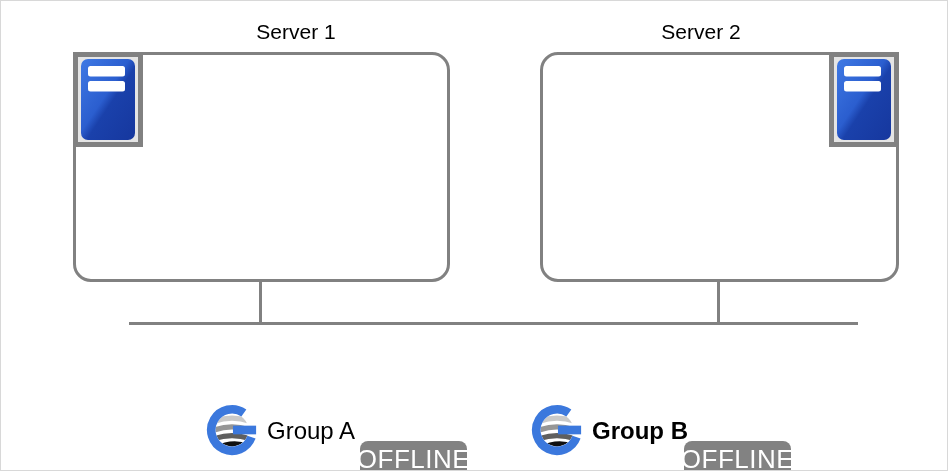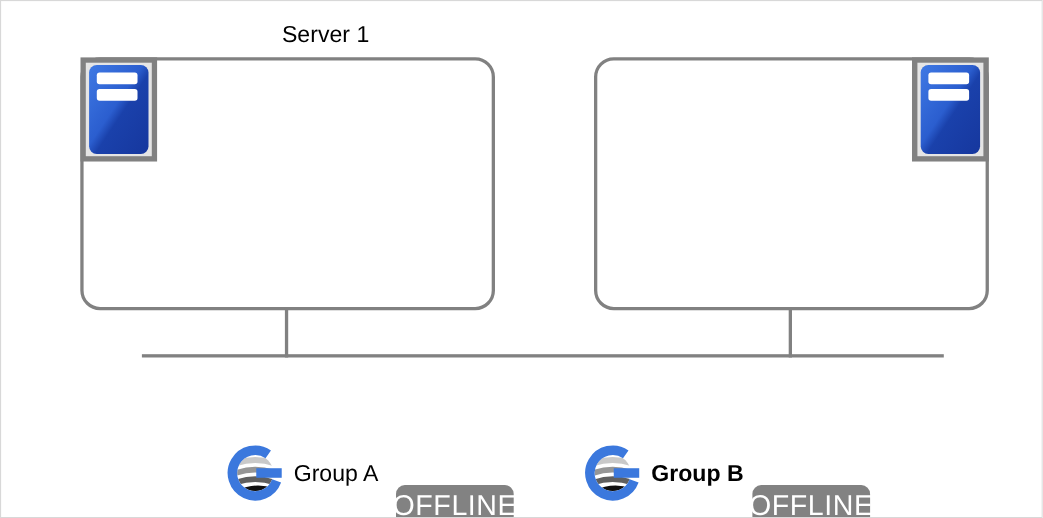--- a/index.html
+++ b/index.html
@@ -69,21 +69,21 @@
   .group-item { position: absolute; top: 401px; height: 57px; }
   .group-item.ga { left: 204px; }
   .group-item.gb { left: 529px; }
 
   .group-icon { position: absolute; left: 0; top: 0; width: 54px; height: 56px; }
   .group-icon svg { display: block; }
 
   .group-label {
     position: absolute;
     top: 17px;
-    font-size: 21px;
+    font-size: 24px;
     line-height: 23px;
     color: #000000;
     white-space: nowrap;
   }
   .group-item.ga .group-label { left: 62px; }
   .group-item.gb .group-label { left: 62px; font-weight: bold; }
 
   .status-badge {
     position: absolute;
     top: 7px;
@@ -102,20 +102,21 @@
   }
   .group-item.ga .status-badge { left: 155px; }
   .group-item.gb .status-badge { left: 154px; }
 </style>
 </head>
 <body>
 
 <div class="canvas">
 
   <div class="server-title s1">Server 1</div>
+  <div class="server-title s2">Server 2</div>
 
   <div class="server-box s1"></div>
   <div class="server-box s2"></div>
 
   <div class="server-icon s1">
     <svg width="70" height="95" viewBox="0 0 70 95" xmlns="http://www.w3.org/2000/svg">
       <defs>
         <linearGradient id="towerGrad1" x1="0" y1="0" x2="1" y2="1">
           <stop offset="0" stop-color="#3f79e4"></stop>
           <stop offset="0.45" stop-color="#2b5ecf"></stop>

